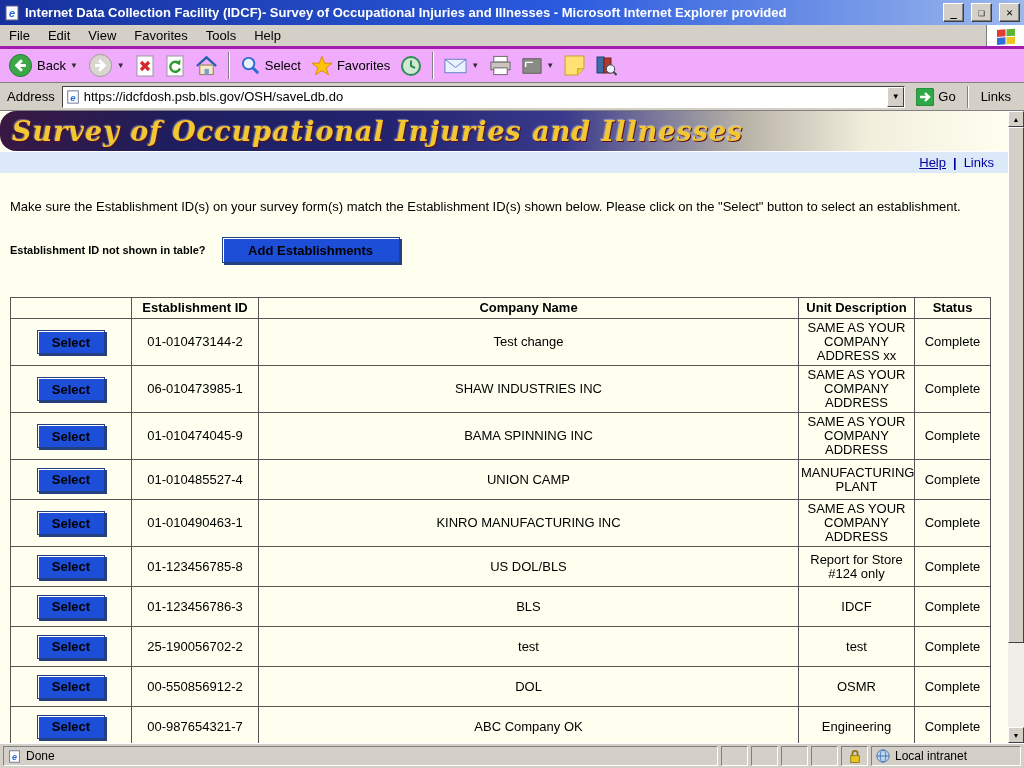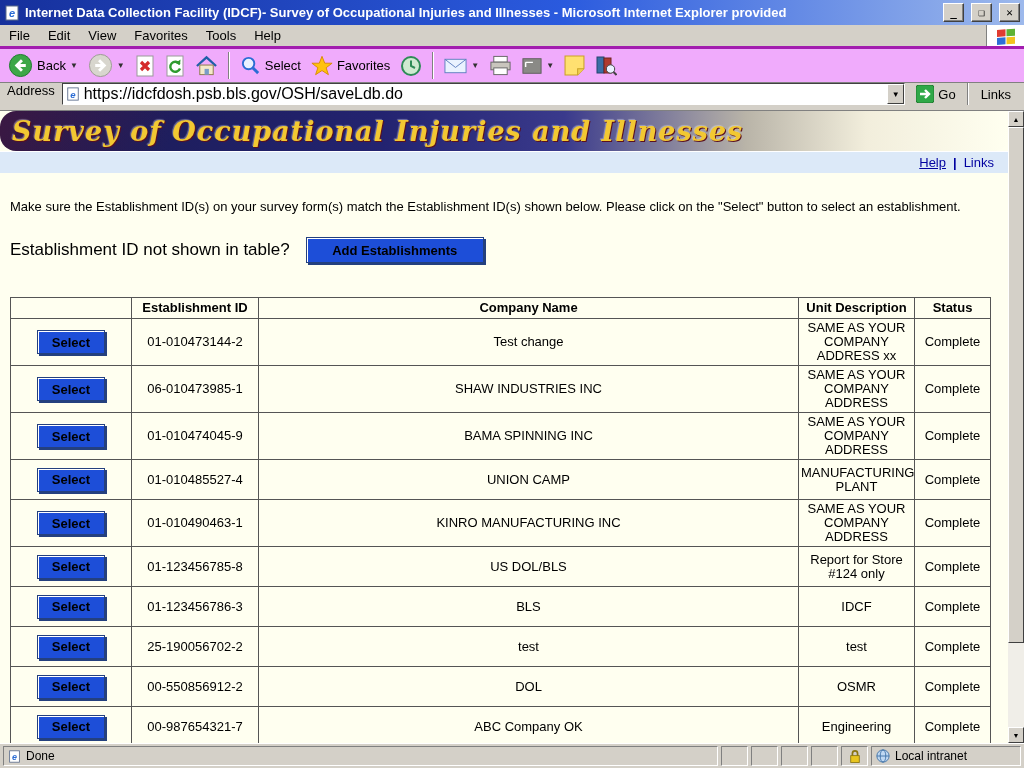--- a/index.html
+++ b/index.html
@@ -44,30 +44,30 @@
     height: 34px; flex: 0 0 34px; display: flex; align-items: center;
     gap: 2px; padding: 0 4px; background: #f0abfc; border-bottom: 1px solid #808080;
   }
   .tbtn { display: flex; align-items: center; gap: 4px; padding: 2px 4px; font-size: 13px; }
   .tsep { width: 2px; height: 27px; border-left: 1px solid #808080; border-right: 1px solid #fff; margin: 0 4px; }
   .dd { font-size: 8px; color: #303030; }
   .icon-box { display: flex; align-items: center; justify-content: center; }
 
   
   .addressbar {
-    height: 28px; flex: 0 0 28px; display: flex; align-items: flex-start;
+    height: 28px; flex: 0 0 28px; display: flex; align-items: center;
     padding: 0 7px; gap: 7px; background: #D4D0C8; border-bottom: 1px solid #808080;
   }
   .addr-label { font-size: 13px; }
   .addr-field {
     flex: 1; height: 22px; background: #fff;
     border: 1px solid; border-color: #404040 #fff #fff #404040;
     display: flex; align-items: center; padding-left: 3px; gap: 4px;
   }
-  .addr-url { font-size: 16px; flex: 1; white-space: nowrap; overflow: hidden; }
+  .addr-url { font-size: 13px; flex: 1; white-space: nowrap; overflow: hidden; }
   .addr-drop {
     width: 17px; height: 20px; background: #D4D0C8;
     border: 1px solid; border-color: #fff #404040 #404040 #fff;
     display: flex; align-items: center; justify-content: center; font-size: 8px;
   }
   .go-btn { display: flex; align-items: center; gap: 4px; font-size: 13px; padding: 2px 4px; }
   .links-area { display: flex; align-items: center; gap: 6px; }
   .links-sep { width: 2px; height: 22px; border-left: 1px solid #808080; border-right: 1px solid #fff; }
   .links-label { font-size: 13px; padding: 0 6px; }
 
@@ -93,21 +93,21 @@
     display: flex; justify-content: flex-end; align-items: center;
     padding-right: 14px; gap: 7px; font-size: 13px;
   }
   .nav-link { color: #0000A0; }
   .nav-link.underline { text-decoration: underline; }
   .nav-sep { color: #0000A0; font-weight: bold; }
 
   .page-body { flex: 1; padding: 26px 14px 0 10px; overflow: hidden; }
   .instructions { font-size: 13px; line-height: 16px; color: #000; max-width: 968px; }
   .prompt-row { display: flex; align-items: center; margin-top: 22px; gap: 16px; }
-  .prompt { font-size: 17px; font-weight: normal; }
+  .prompt { font-size: 11px; font-weight: bold; }
 
   .blue-btn {
     background: #1d4ed8; border: 1px solid #24407E;
     box-shadow: 2px 2px 0 #24407E, inset 1px 1px 0 #FFFFFF;
     font-weight: bold; font-size: 13px; font-family: "Liberation Sans", sans-serif;
     color: #000; cursor: pointer;
   }
   .add-btn { min-width: 178px; height: 26px; padding: 0 14px; }
   .select-btn { width: 68px; height: 24px; }
 

